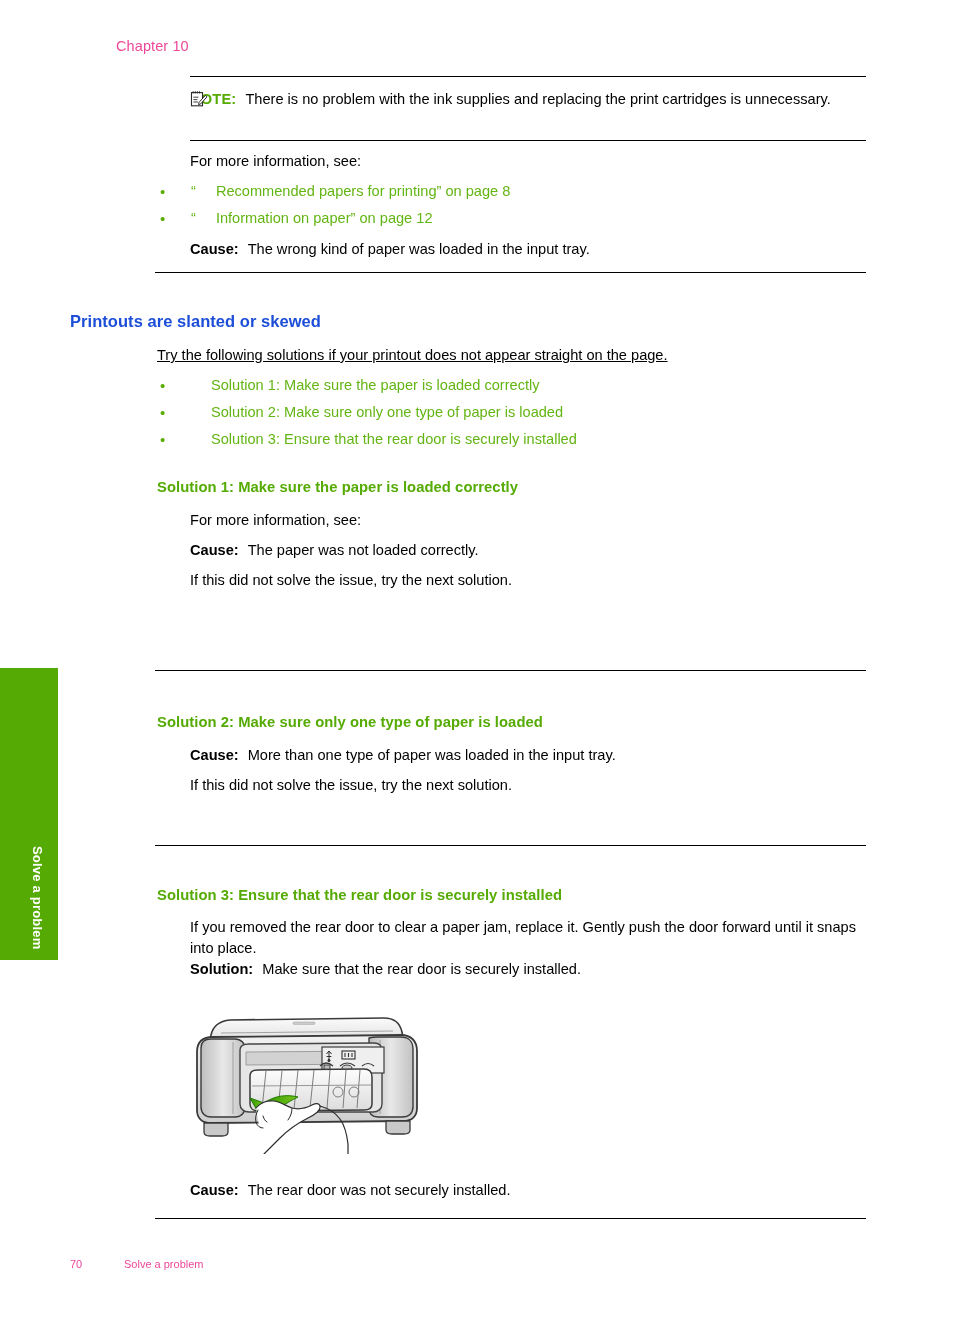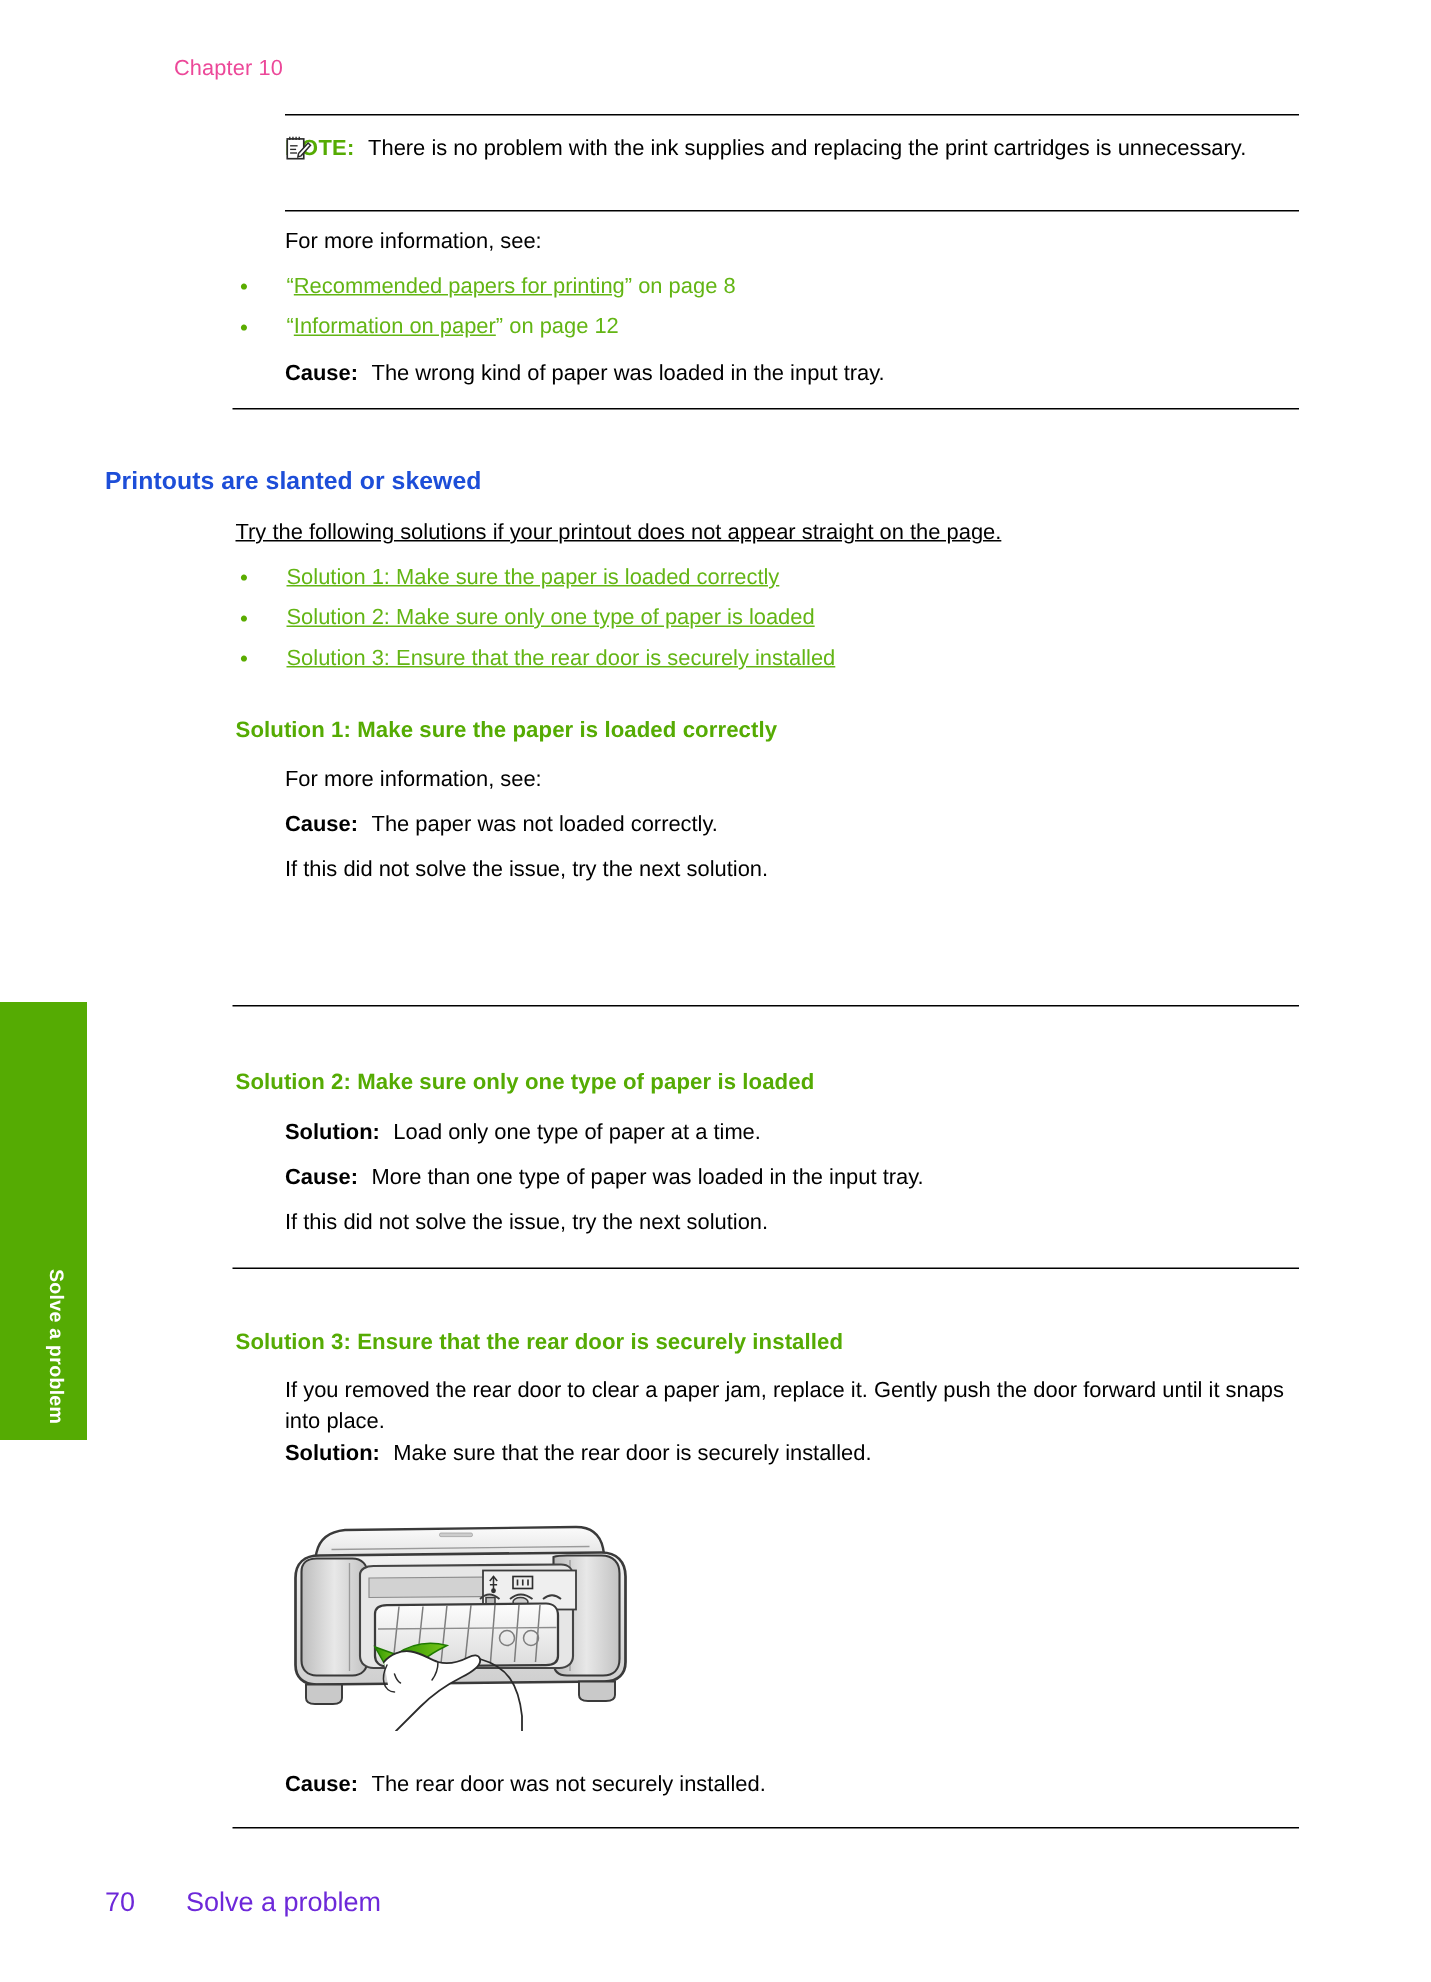--- a/index.html
+++ b/index.html
@@ -45,22 +45,22 @@
     transform-origin: left top;
     transform: rotate(90deg);
     left: 45px;
     top: 178px;
   }
 
   .footer {
     position: absolute;
     left: 70px;
     top: 1258px;
-    font-size: 18px;
-    color: #6d28d9;
+    font-size: 11px;
+    color: #ec4899;
   }
   .footer .pg {
     display: inline-block;
     width: 54px;
   }
 
   
   .content {
     position: absolute;
     left: 0;
@@ -156,21 +156,21 @@
     top: 0;
     color: #5aac00;
     font-size: 15px;
   }
 
   a.xref {
     color: #63b514;
     text-decoration: none;
   }
   a.xref .u {
-    text-decoration: underline;
+    margin-left: 20px;
   }
 
   
   .illus {
     position: absolute;
     left: 188px;
     top: 1004px;
     width: 240px;
     height: 150px;
   }
@@ -252,21 +252,20 @@
     <p class="body" style="margin-bottom:9px;">For more information, see:</p>
     <p class="body" style="margin-bottom:9px;"><span class="lbl">Cause:</span><span class="lbl-gap"></span><span>The paper was not loaded correctly.</span></p>
     <p class="body">If this did not solve the issue, try the next solution.</p>
   </div>
 
   <div class="rule" style="left:155px; top:670px; width:711px;"></div>
 
   <h3 class="solhead" style="left:157px; top:714px;">Solution 2: Make sure only one type of paper is loaded</h3>
 
   <div class="blk" style="left:190px; top:745px; width:676px;">
-    <p class="body" style="margin-bottom:9px;"><span class="lbl">Solution:</span><span class="lbl-gap"></span><span>Load only one type of paper at a time.</span></p>
     <p class="body" style="margin-bottom:9px;"><span class="lbl">Cause:</span><span class="lbl-gap"></span><span>More than one type of paper was loaded in the input tray.</span></p>
     <p class="body">If this did not solve the issue, try the next solution.</p>
   </div>
 
   <div class="rule" style="left:155px; top:845px; width:711px;"></div>
 
   <h3 class="solhead" style="left:157px; top:887px;">Solution 3: Ensure that the rear door is securely installed</h3>
 
   <div class="blk" style="left:190px; top:917px; width:676px;">
     <p class="body">If you removed the rear door to clear a paper jam, replace it. Gently push the door forward until it snaps into place.</p>

